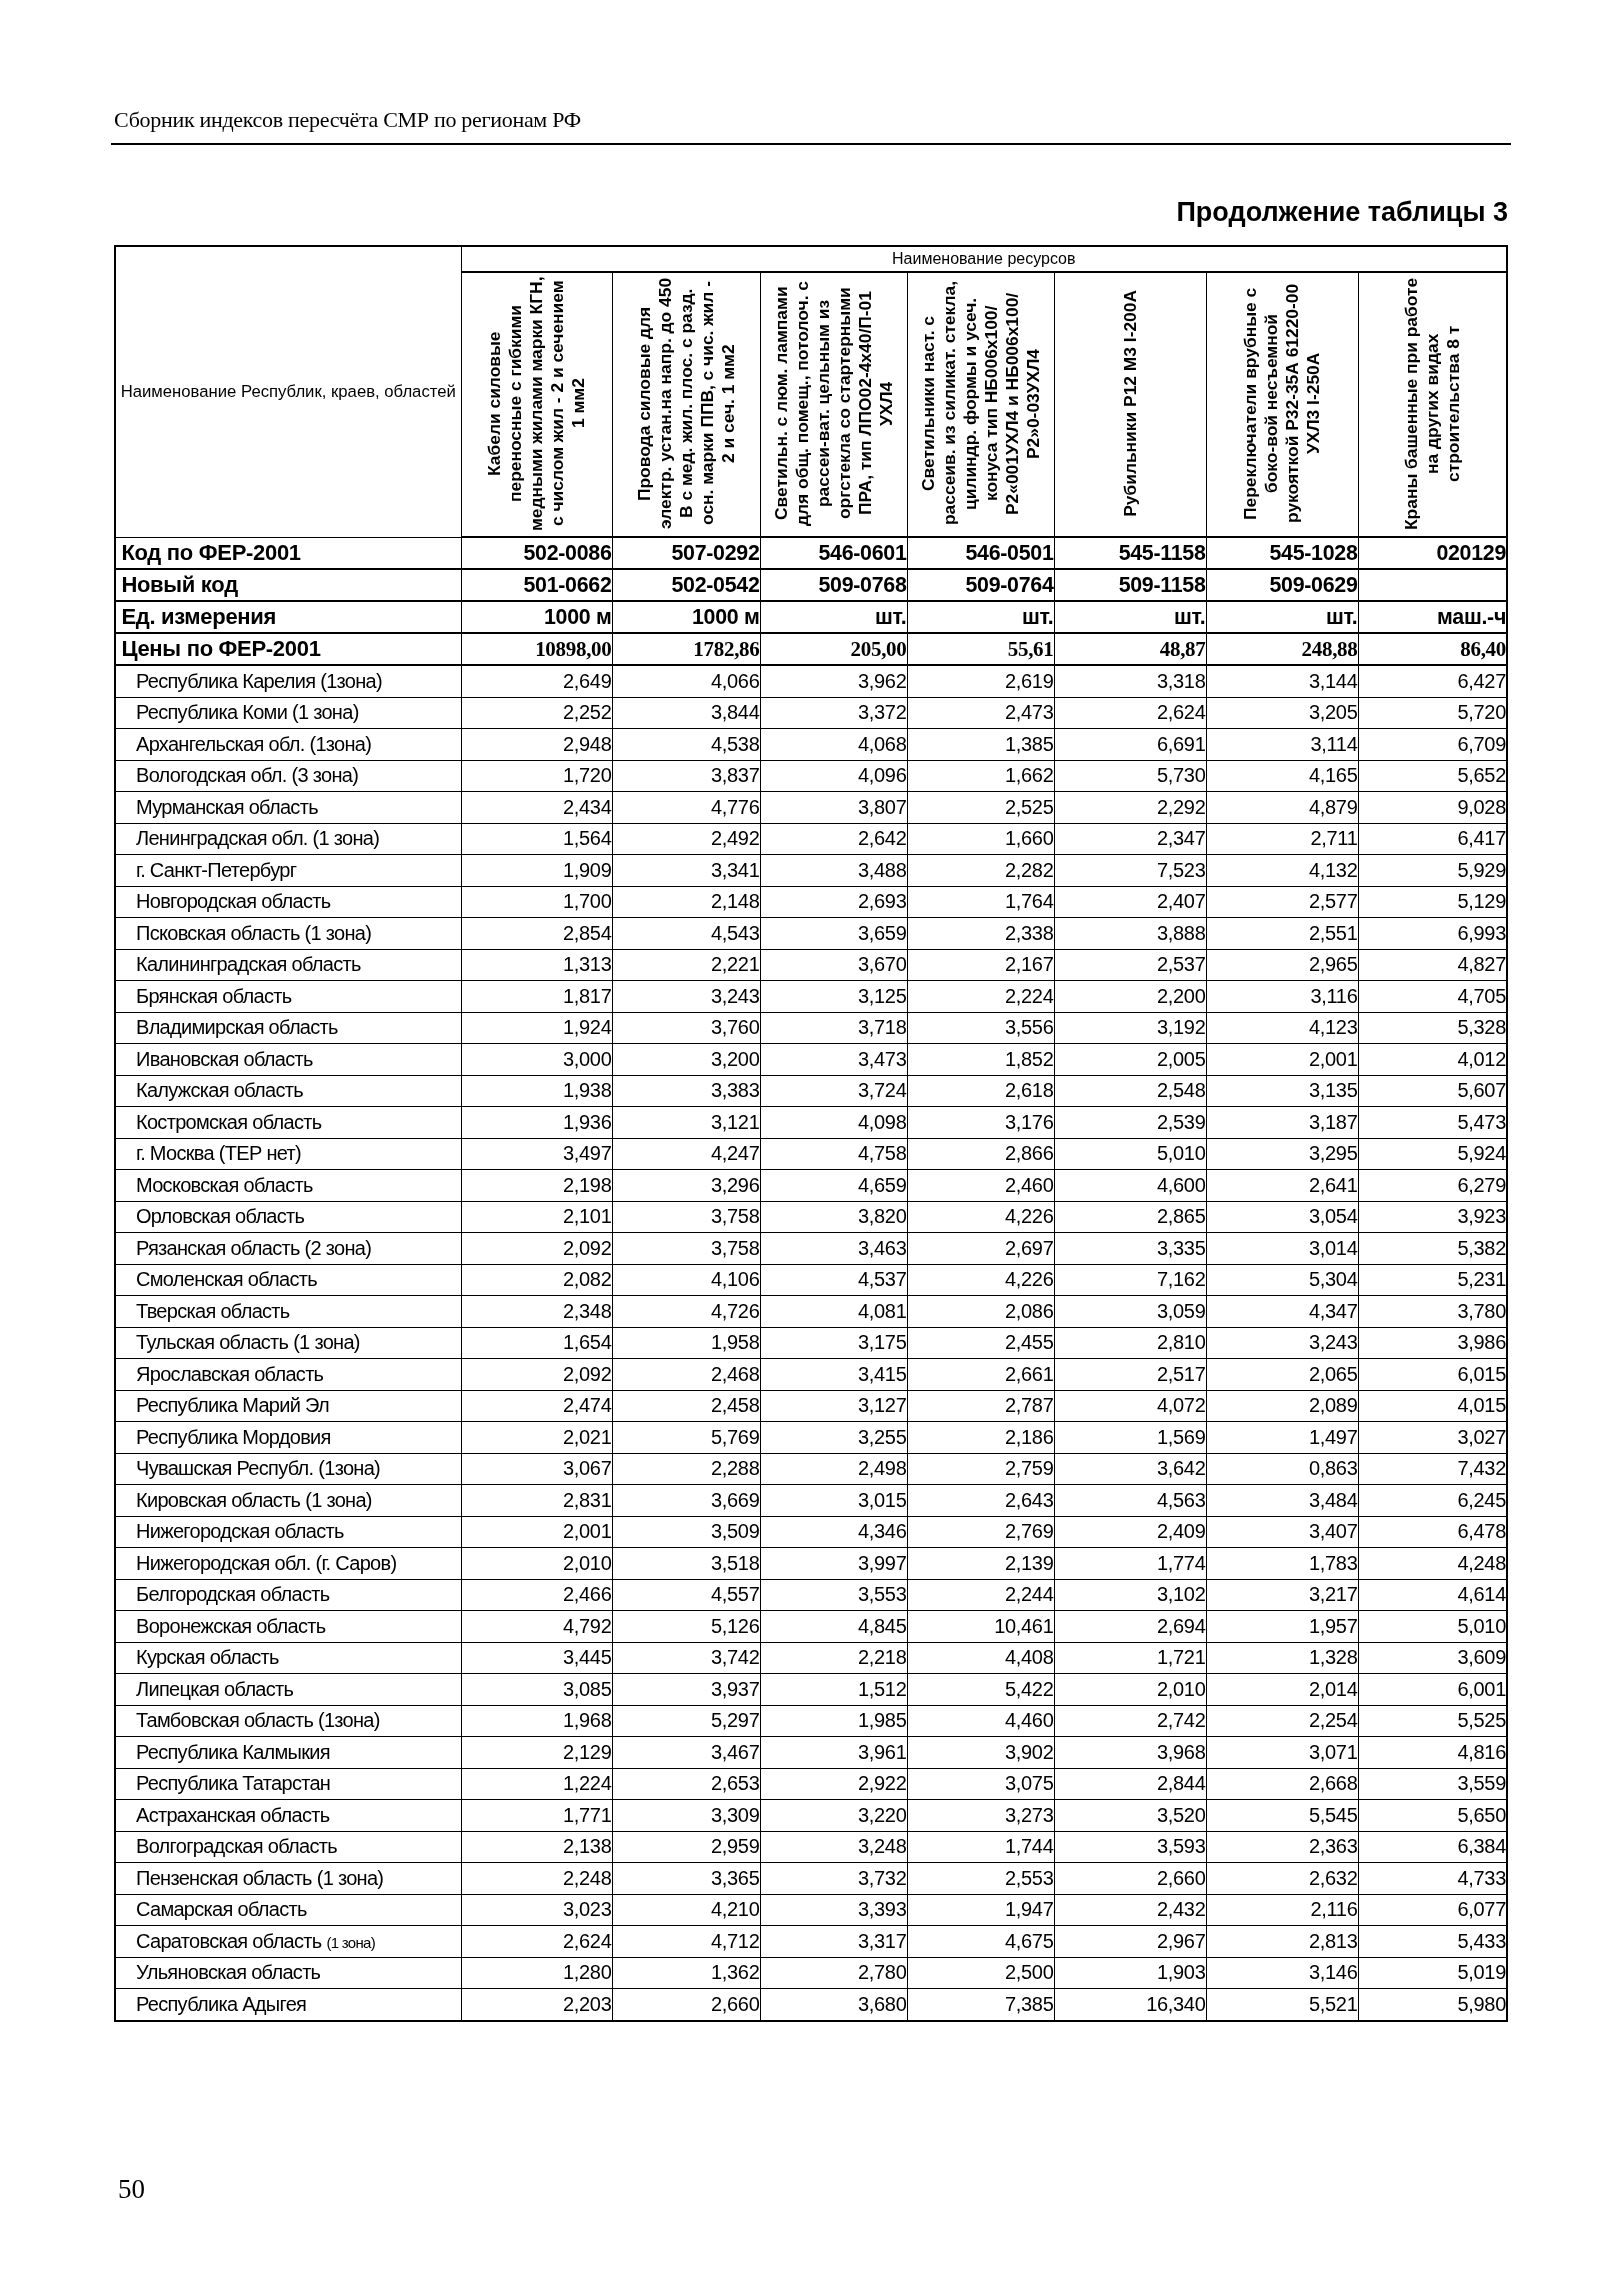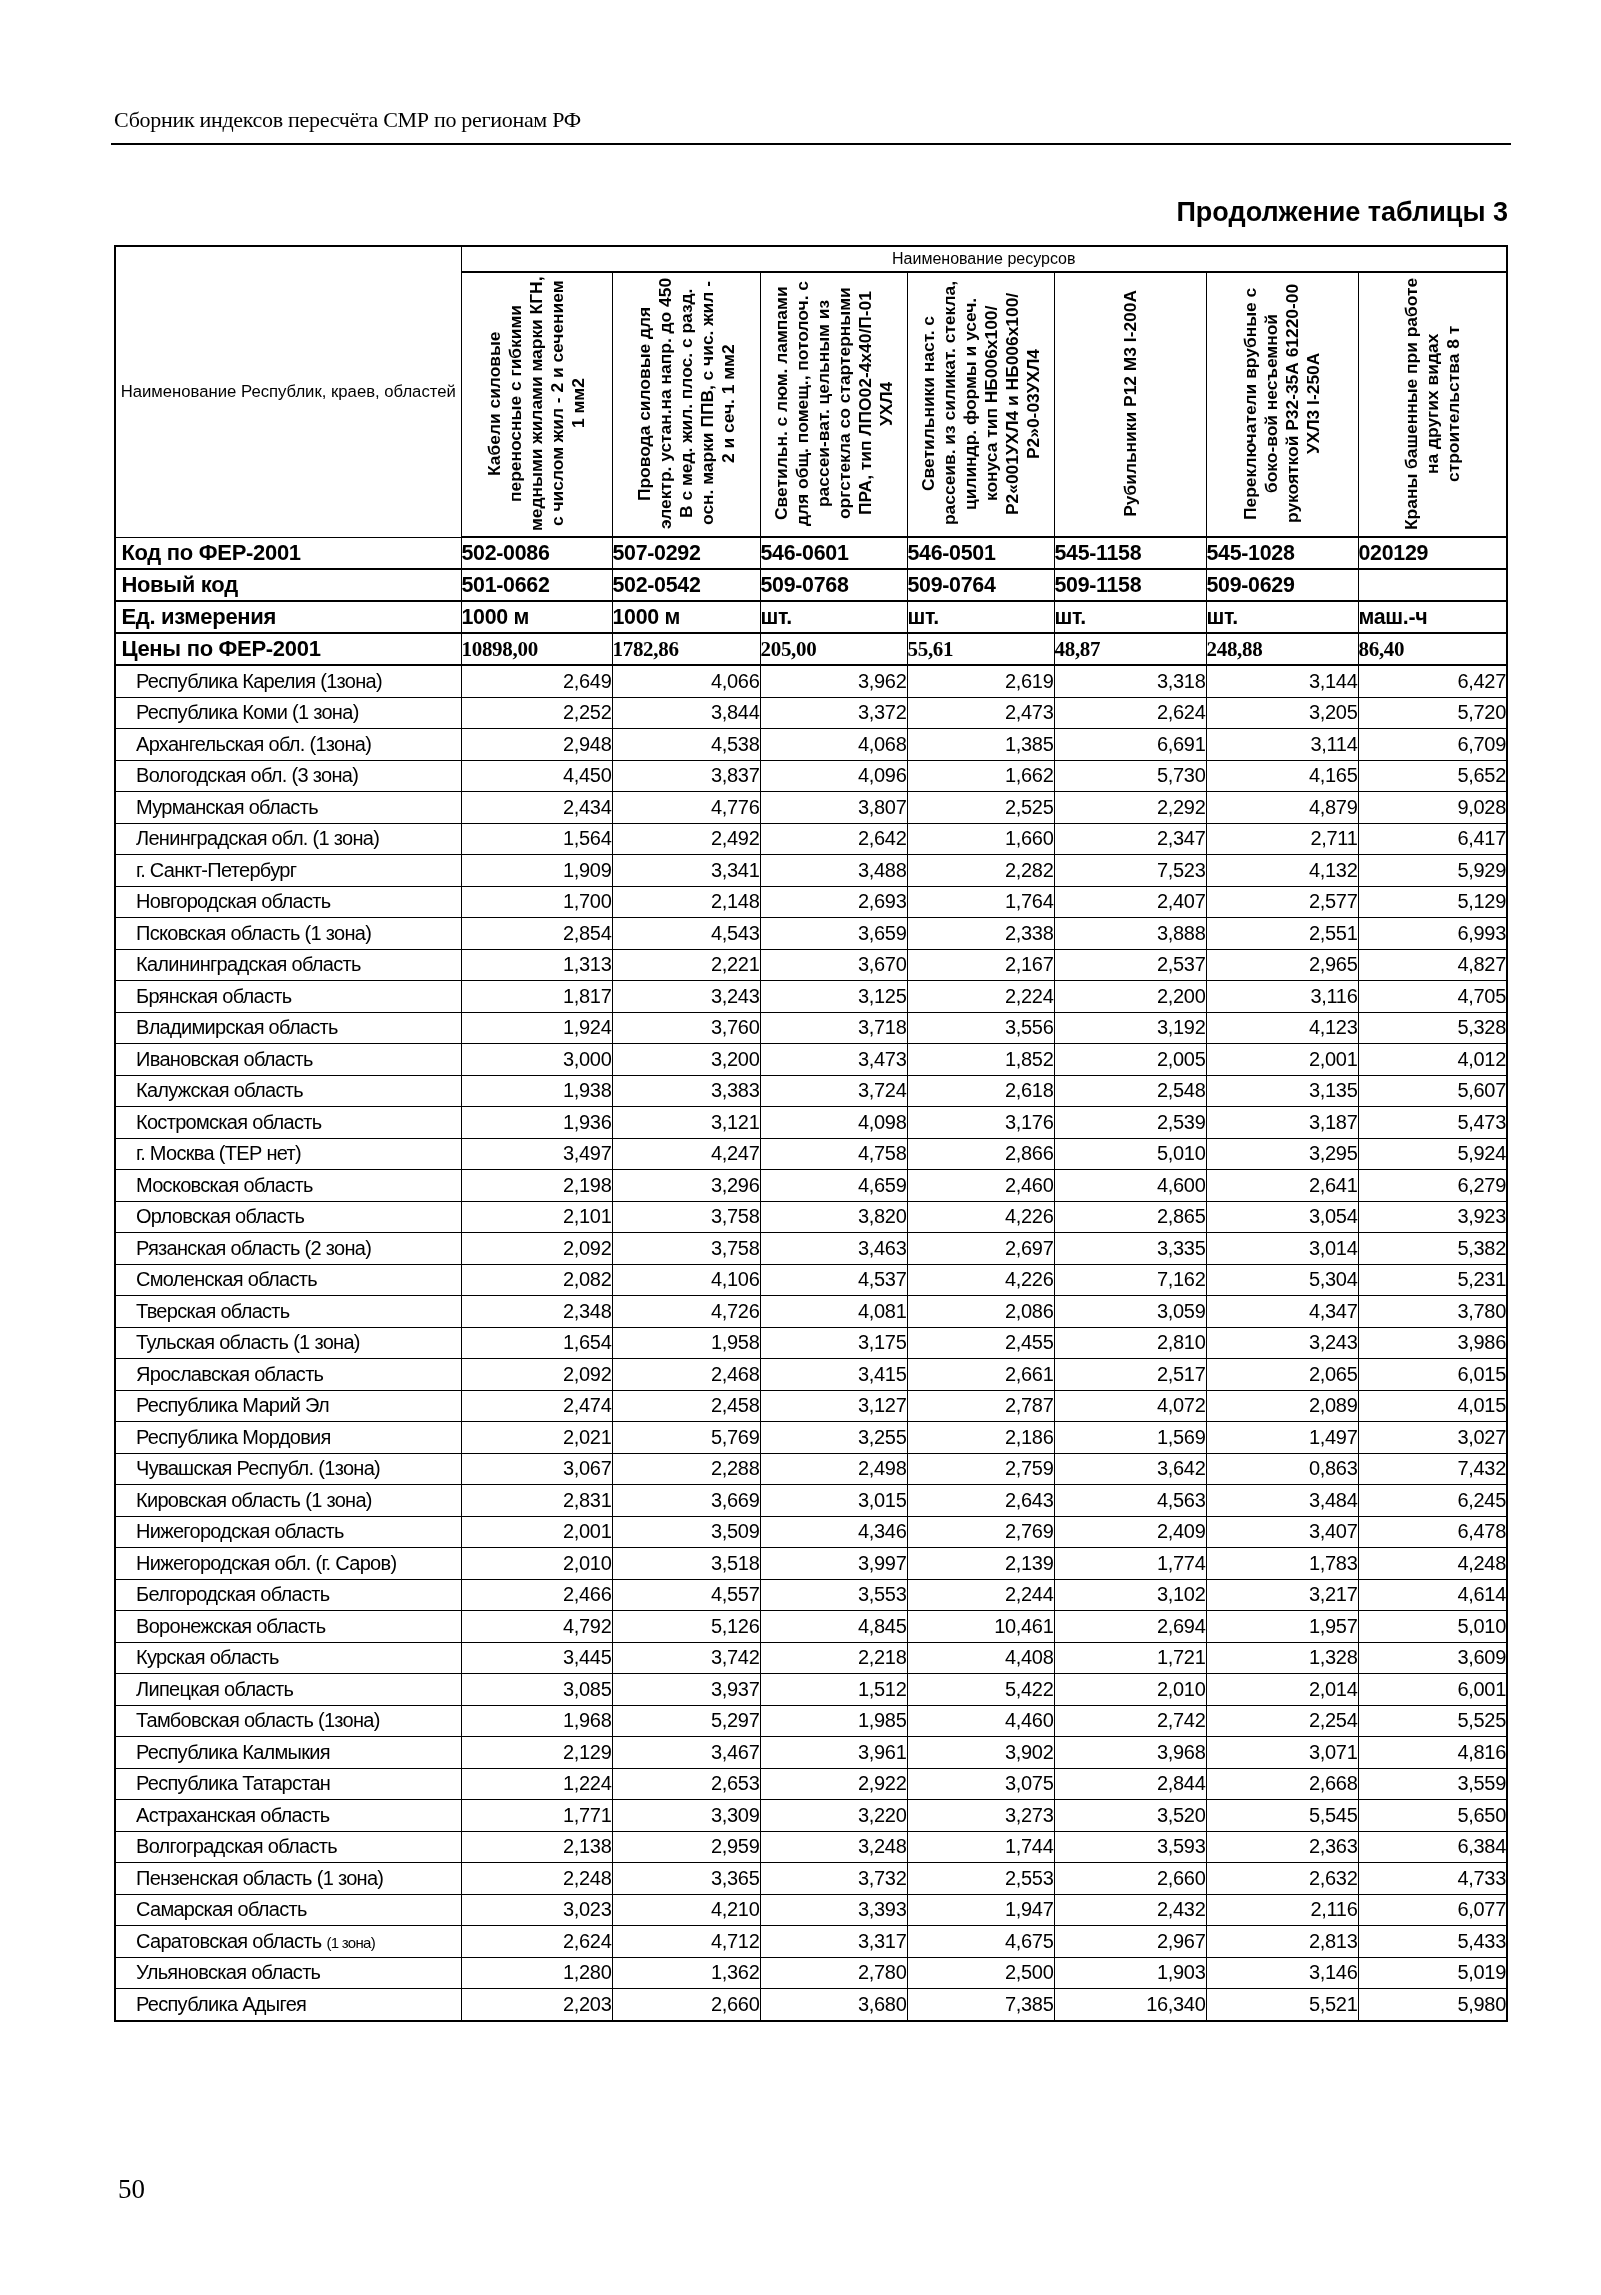--- a/index.html
+++ b/index.html
@@ -6,21 +6,21 @@
   body { width:1602px; height:2295px; position:relative; color:#000; overflow:hidden; }
   .doc-title { position:absolute; left:114px; top:100px; font-family:"Liberation Serif", serif; font-size:22px; line-height:40px; letter-spacing:-0.3px; }
   .title-rule { position:absolute; left:111px; top:143px; width:1400px; height:0; border-top:2px solid #000; }
   .continuation { position:absolute; right:94px; top:196px; font-family:"Liberation Sans", sans-serif; font-weight:bold; font-size:27px; line-height:33px; }
   table.main { position:absolute; left:114px; top:245px; border-collapse:collapse; table-layout:fixed; font-family:"Liberation Sans", sans-serif; border:2.7px double #000; }
   table.main td, table.main th { border:1px solid #000; padding:0; overflow:hidden; }
   .hdr-group { height:24px; font-size:16px; font-weight:normal; text-align:center; border-bottom:2px solid #000 !important; }
   .hdr-name { font-size:16.7px; font-weight:normal; text-align:center; vertical-align:middle; line-height:20px; }
   .hdr-col { height:263px; vertical-align:middle; text-align:center; border-bottom:2.7px solid #000 !important; }
   .rot { display:inline-block; writing-mode:vertical-rl; transform:rotate(180deg); font-size:17.4px; line-height:21px; text-align:center; max-height:255px; }
-  .meta td { height:30px; border-bottom:2px solid #000 !important; font-weight:bold; font-size:21.4px; text-align:left; letter-spacing:-0.3px; }
+  .meta td { height:30px; border-bottom:2px solid #000 !important; font-weight:bold; font-size:21.4px; text-align:right; letter-spacing:-0.3px; }
   .meta td.lbl { text-align:left; padding-left:5.4px; font-size:22px; }
   .meta.last td { border-bottom:2.7px solid #000 !important; }
   .meta td.price { font-family:"Liberation Serif", serif; font-size:21px; }
   .row td { height:30.5px; font-size:20px; text-align:right; padding-right:2.7px; border-bottom:1.7px solid #000 !important; letter-spacing:-0.3px; }
   .row td.lbl { text-align:left; padding-left:20px; padding-right:0; white-space:nowrap; letter-spacing:-0.7px; }
   .row td.lbl .small { font-size:15px;text-align:center; }
   .page-num { position:absolute; left:118px; top:2174px; font-family:"Liberation Serif", serif; font-size:27px; }
 </style>
 </head>
 <body>
@@ -121,21 +121,21 @@
         <td>2,948</td>
         <td>4,538</td>
         <td>4,068</td>
         <td>1,385</td>
         <td>6,691</td>
         <td>3,114</td>
         <td>6,709</td>
       </tr>
       <tr class="row">
         <td class="lbl"><span>Вологодская обл. (3 зона)</span></td>
-        <td>4,450</td>
+        <td>1,720</td>
         <td>3,837</td>
         <td>4,096</td>
         <td>1,662</td>
         <td>5,730</td>
         <td>4,165</td>
         <td>5,652</td>
       </tr>
       <tr class="row">
         <td class="lbl"><span>Мурманская область</span></td>
         <td>2,434</td>

